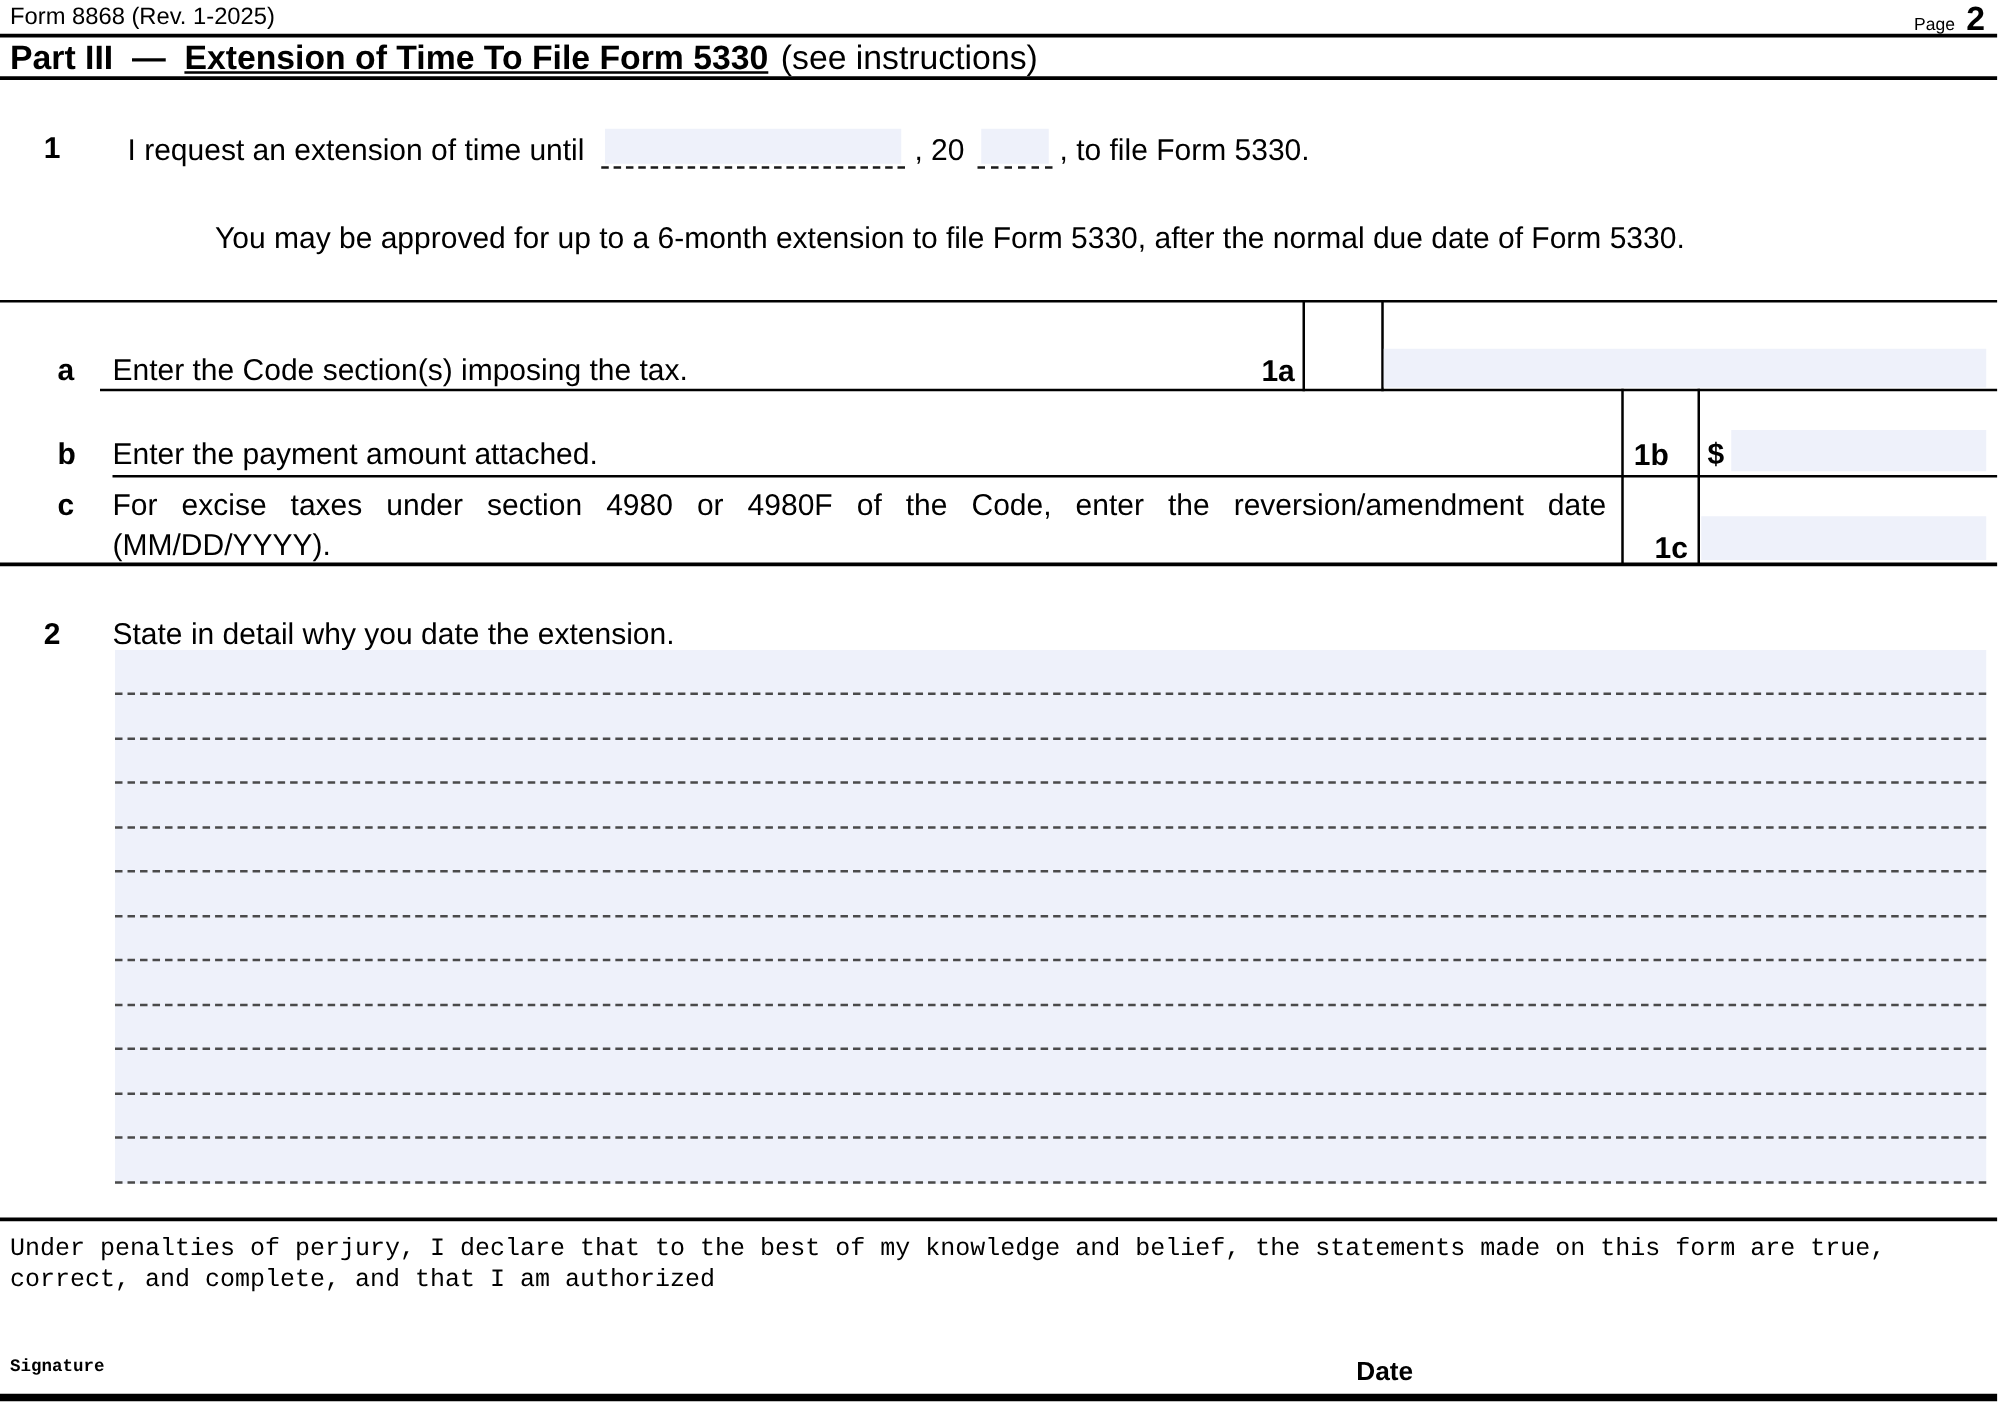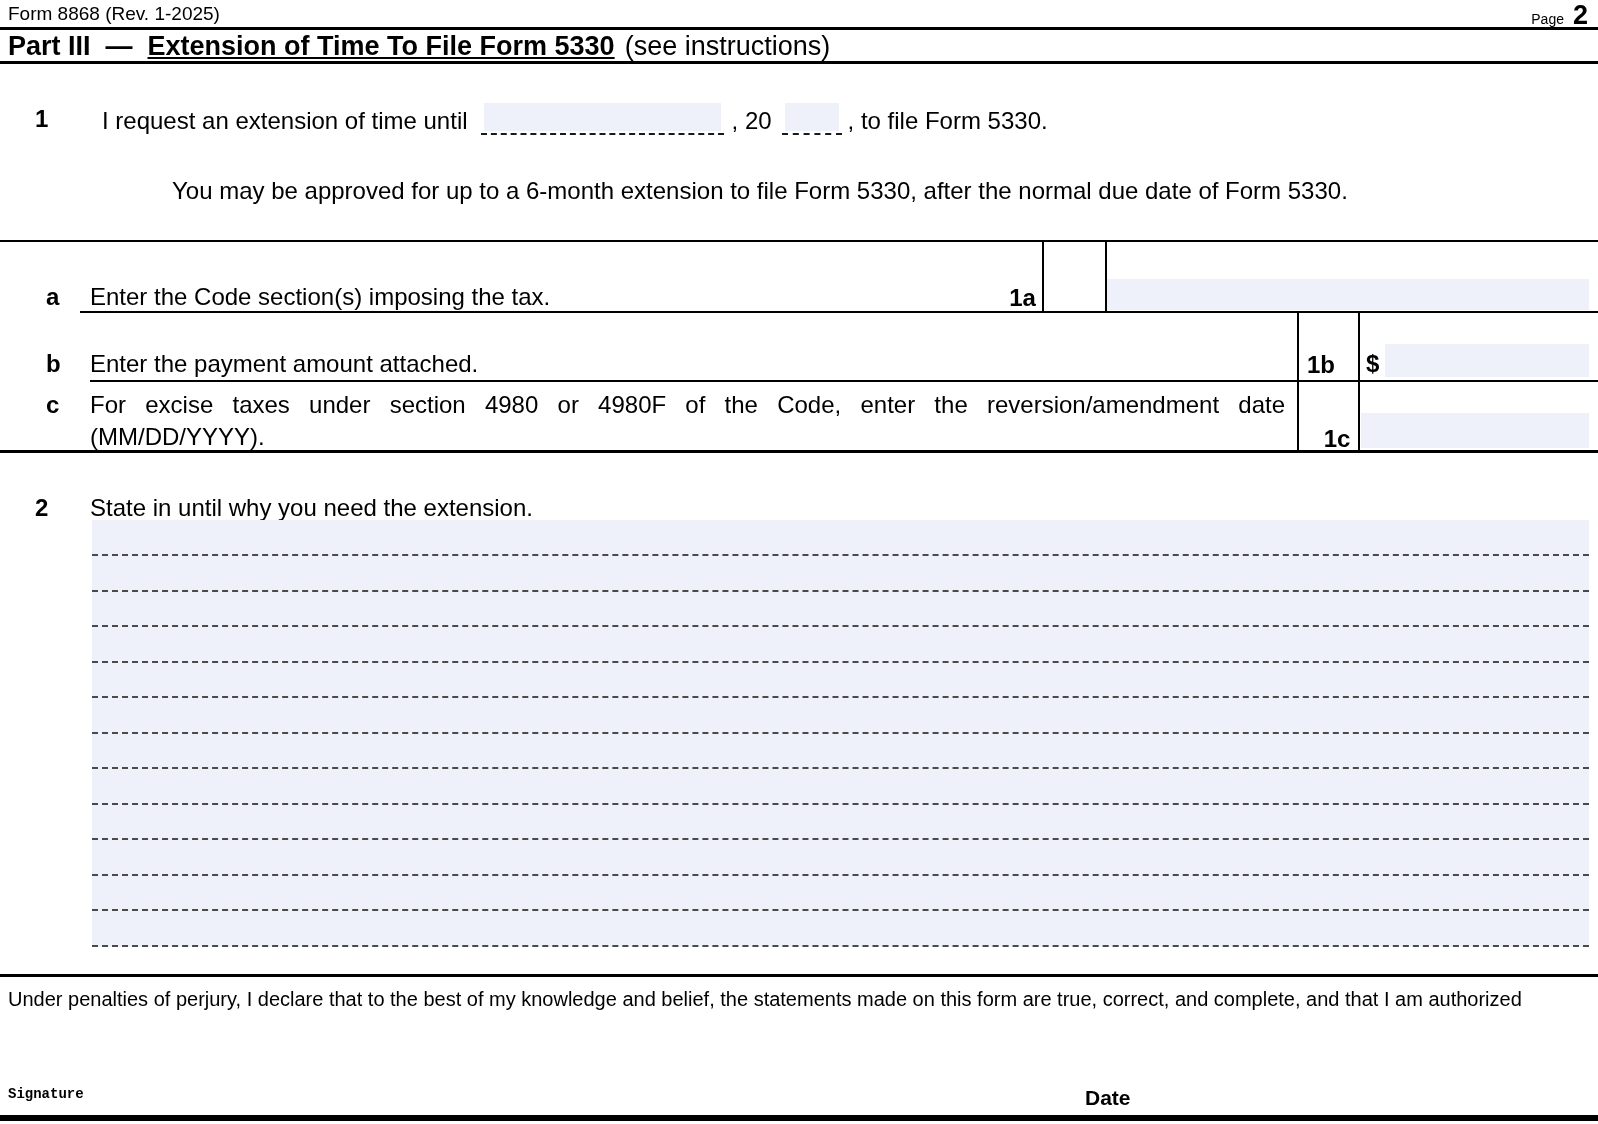--- a/index.html
+++ b/index.html
@@ -12,21 +12,21 @@
   .fld{background:#eef1fa;border:0;outline:0;font:24px "Liberation Sans","DejaVu Sans",sans-serif;padding:0 4px;box-sizing:border-box;display:block;}
   .dash-wrap{border-bottom:2px dashed #1a1a1a;padding:0 3px 2px 3px;margin-top:2px;}
   .vline{position:absolute;width:2px;background:#000;}
   .code-cell{position:absolute;text-align:center;font-weight:bold;font-size:24px;}
   .line1-row{display:flex;align-items:center;margin-left:12px;}
   .line1-row .txt{padding-top:5px;}
   .justify-line{text-align:justify;text-align-last:justify;font-size:24px;line-height:26px;}
   .ta{position:absolute;left:92px;top:520px;width:1497px;height:427px;background:#eef1fa;box-sizing:border-box;cursor:text;}
   .ta-row{height:35.5px;border-bottom:2px dashed #4a4a4a;box-sizing:border-box;}
   .ta-row:first-child{height:36px;}
-  .decl{font-size:20px;line-height:25px;}
+  .decl{font-size:20px;line-height:25px;font-family:Liberation Mono, monospace;}
   .decl span{display:block;}
 </style>
 </head>
 <body>
 
 <div class="page">
 
   <div class="abs" style="left:8px;top:3px;font-size:19px;">Form 8868 (Rev. 1-2025)</div>
   <div class="abs" style="right:10px;top:0px;display:flex;align-items:baseline;gap:9px;">
     <span style="font-size:14px;">Page</span>
@@ -77,21 +77,21 @@
   <div class="abs" style="left:90px;top:380px;width:1508px;height:2px;background:#000;"></div>
 
   <div class="abs b t24" style="left:46px;top:392px;">c</div>
   <div class="abs justify-line" style="left:90px;top:392px;width:1195px;">For excise taxes under section 4980 or 4980F of the Code, enter the reversion/amendment date</div>
   <div class="abs t24" style="left:90px;top:424px;">(MM/DD/YYYY).</div>
   <div class="code-cell" style="left:1299px;top:425px;width:76px;">1c</div>
   <input class="fld abs" style="left: 1361px; top: 413px; width: 228px; height: 35px;" type="text" value="">
   <div class="hr" style="top:450px;height:3px;"></div>
 
   <div class="abs b t24" style="left:35px;top:495px;">2</div>
-  <div class="abs t24" style="left:90px;top:495px;">State in until why you need the extension.</div>
+  <div class="abs t24" style="left:90px;top:495px;">State in detail why you date the extension.</div>
 
   <div class="ta">
     <div class="ta-row"></div>
     <div class="ta-row"></div>
     <div class="ta-row"></div>
     <div class="ta-row"></div>
     <div class="ta-row"></div>
     <div class="ta-row"></div>
     <div class="ta-row"></div>
     <div class="ta-row"></div>

